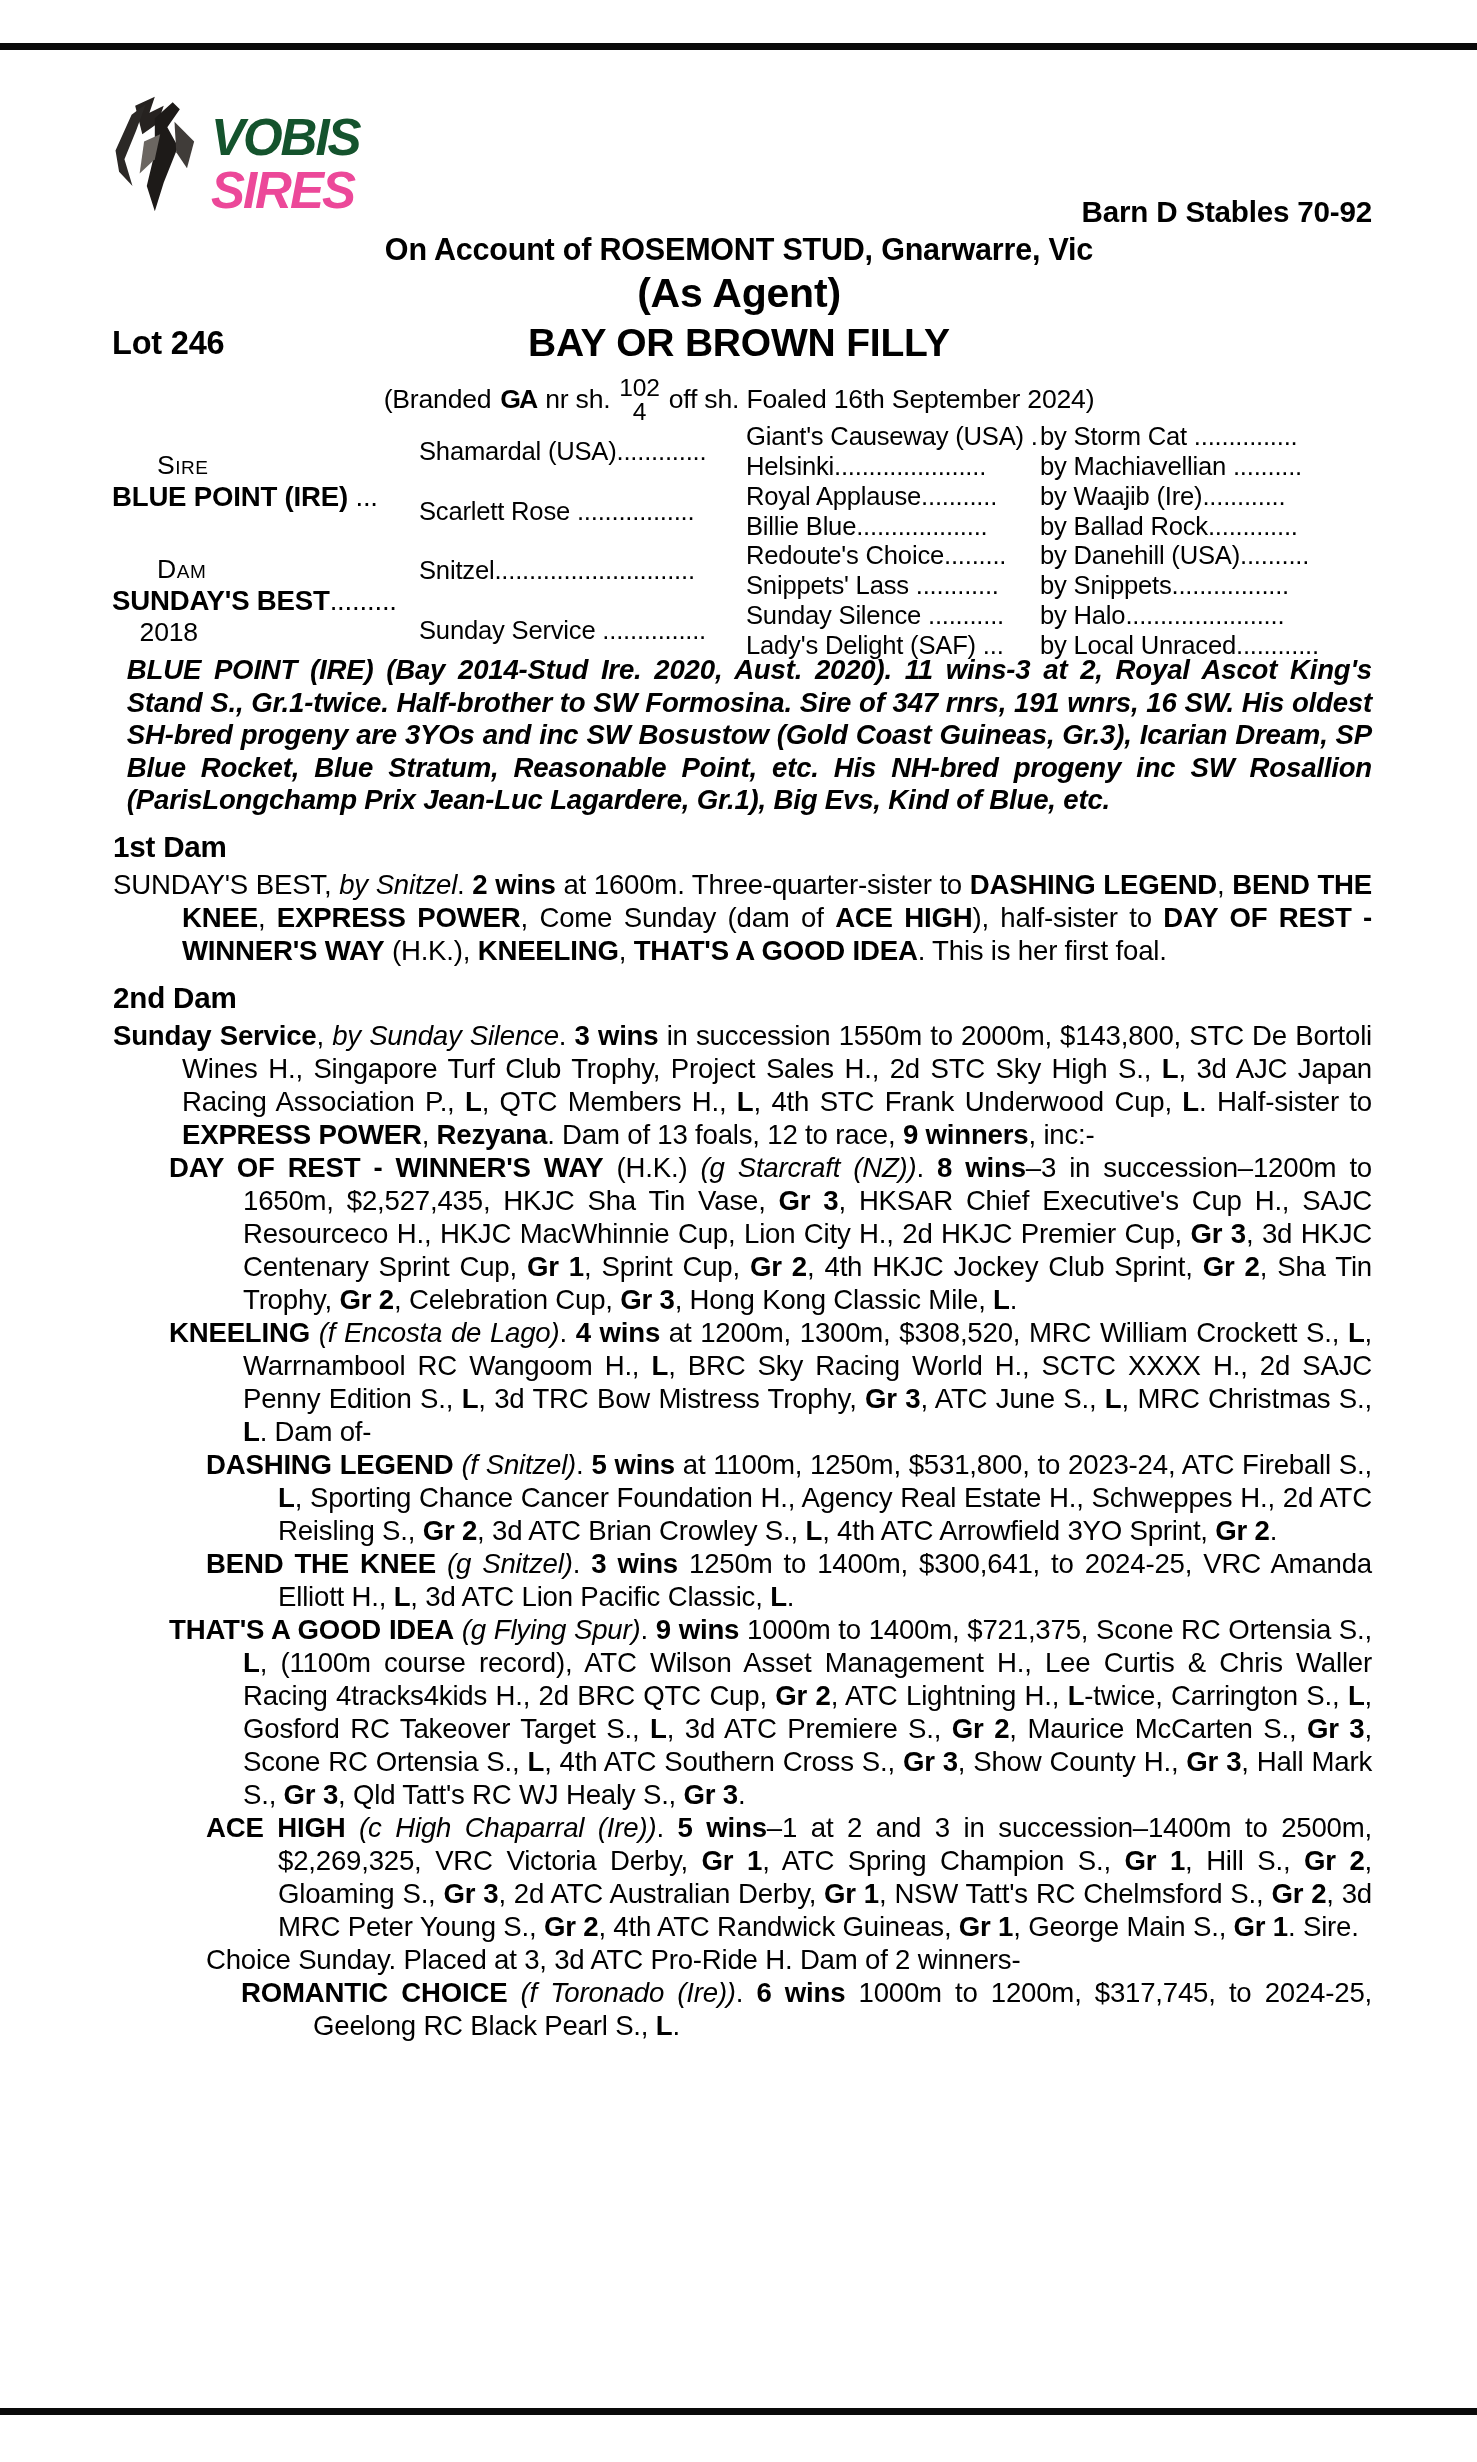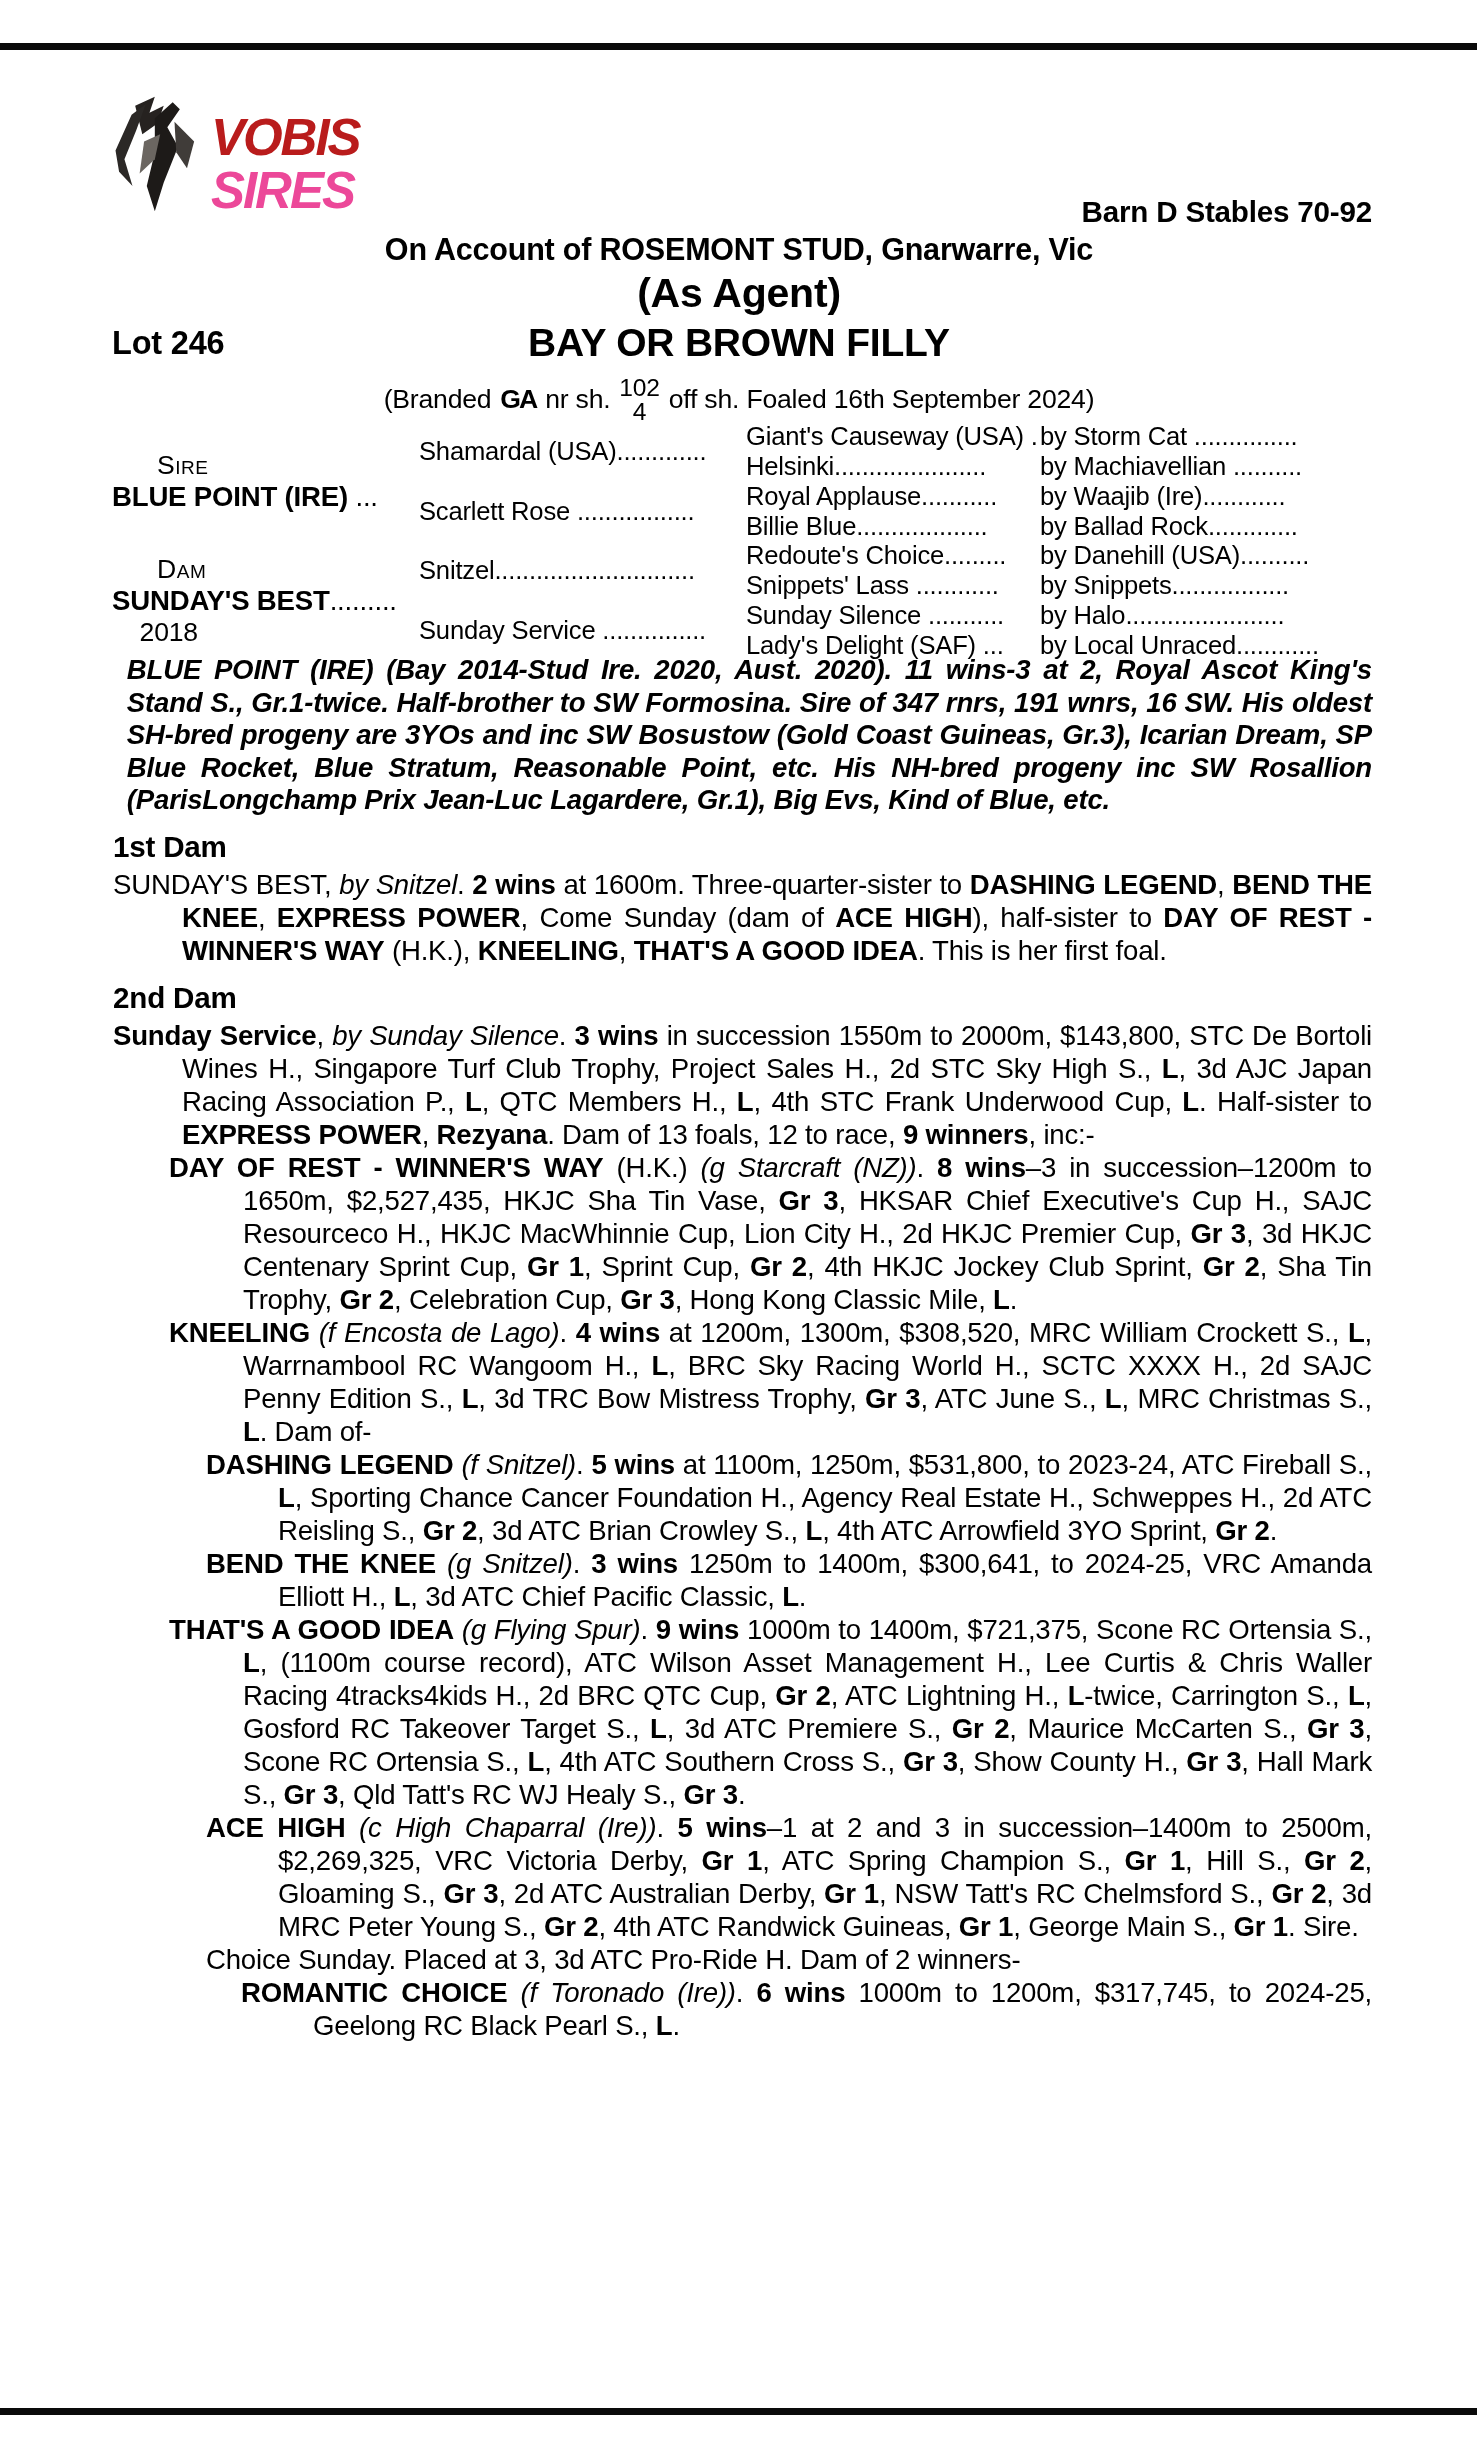--- a/index.html
+++ b/index.html
@@ -5,21 +5,21 @@
   html,body{margin:0;padding:0;background:#ffffff;}
   .page{position:relative;width:1478px;height:2463px;background:#fff;overflow:hidden;
         font-family:"Liberation Sans", sans-serif;color:#000;letter-spacing:-0.2px;}
   .rule{position:absolute;left:0;right:0;height:6.9px;background:#0a0a0a;}
   .rule-top{top:43px;}
   .rule-bottom{top:2408px;}
 
   
   .logo{position:absolute;left:108px;top:95px;display:flex;align-items:center;gap:3.9px;}
   .logo-text{display:flex;flex-direction:column;line-height:1;font-style:italic;font-weight:700;}
-  .logo-vobis{font-size:51px;color:#b91c1c;letter-spacing:-2px;}
+  .logo-vobis{font-size:51px;color:#14532d;letter-spacing:-2px;}
   .logo-sires{font-size:51px;color:#ec4899;letter-spacing:-2px;margin-top:2px;}
   .barn{position:absolute;right:106px;top:195px;font-size:29.6px;font-weight:700;}
   .consignor{position:absolute;left:0;right:0;top:232px;text-align:center;font-size:30.5px;font-weight:700;}
   .agent{position:absolute;left:0;right:0;top:270px;text-align:center;font-size:41px;font-weight:700;}
   .lotline{position:absolute;left:112px;top:325px;font-size:32.5px;font-weight:700;}
   .title{position:absolute;left:0;right:0;top:321px;text-align:center;font-size:39px;font-weight:700;}
   .brandline{position:absolute;left:0;right:0;top:376px;display:flex;justify-content:center;
              align-items:center;font-size:26.6px;gap:8.9px;}
   .brand-code{font-weight:700;letter-spacing:-2px;}
   .brand-frac{display:inline-flex;flex-direction:column;align-items:center;font-size:24.6px;line-height:23.6px;}
@@ -148,21 +148,21 @@
   <div class="content">
     <div class="blurb">BLUE POINT (IRE) (Bay 2014-Stud Ire. 2020, Aust. 2020). 11 wins-3 at 2, Royal Ascot King's Stand S., Gr.1-twice. Half-brother to SW Formosina. Sire of 347 rnrs, 191 wnrs, 16 SW. His oldest SH-bred progeny are 3YOs and inc SW Bosustow (Gold Coast Guineas, Gr.3), Icarian Dream, SP Blue Rocket, Blue Stratum, Reasonable Point, etc. His NH-bred progeny inc SW Rosallion (ParisLongchamp Prix Jean-Luc Lagardere, Gr.1), Big Evs, Kind of Blue, etc.</div>
     <div>
         <div class="dam-heading">1st Dam</div>
         <div class="para lvl0"><span>SUNDAY'S BEST, </span><span class="i">by Snitzel</span><span>. </span><span class="b">2 wins</span><span> at 1600m. Three-quarter-sister to </span><span class="b">DASHING LEGEND</span><span>, </span><span class="b">BEND THE KNEE</span><span>, </span><span class="b">EXPRESS POWER</span><span>, Come Sunday (dam of </span><span class="b">ACE HIGH</span><span>), half-sister to </span><span class="b">DAY OF REST - WINNER'S WAY</span><span> (H.K.), </span><span class="b">KNEELING</span><span>, </span><span class="b">THAT'S A GOOD IDEA</span><span>. This is her first foal.</span></div>
         <div class="dam-heading">2nd Dam</div>
         <div class="para lvl0"><span class="b">Sunday Service</span><span>, </span><span class="i">by Sunday Silence</span><span>. </span><span class="b">3 wins</span><span> in succession 1550m to 2000m, $143,800, STC De Bortoli Wines H., Singapore Turf Club Trophy, Project Sales H., 2d STC Sky High S., </span><span class="b">L</span><span>, 3d AJC Japan Racing Association P., </span><span class="b">L</span><span>, QTC Members H., </span><span class="b">L</span><span>, 4th STC Frank Underwood Cup, </span><span class="b">L</span><span>. Half-sister to </span><span class="b">EXPRESS POWER</span><span>, </span><span class="b">Rezyana</span><span>. Dam of 13 foals, 12 to race, </span><span class="b">9 winners</span><span>, inc:-</span></div>
         <div class="para lvl1"><span class="b">DAY OF REST - WINNER'S WAY</span><span> (H.K.) </span><span class="i">(g Starcraft (NZ))</span><span>. </span><span class="b">8 wins</span><span>–3 in succession–1200m to 1650m, $2,527,435, HKJC Sha Tin Vase, </span><span class="b">Gr 3</span><span>, HKSAR Chief Executive's Cup H., SAJC Resourceco H., HKJC MacWhinnie Cup, Lion City H., 2d HKJC Premier Cup, </span><span class="b">Gr 3</span><span>, 3d HKJC Centenary Sprint Cup, </span><span class="b">Gr 1</span><span>, Sprint Cup, </span><span class="b">Gr 2</span><span>, 4th HKJC Jockey Club Sprint, </span><span class="b">Gr 2</span><span>, Sha Tin Trophy, </span><span class="b">Gr 2</span><span>, Celebration Cup, </span><span class="b">Gr 3</span><span>, Hong Kong Classic Mile, </span><span class="b">L</span><span>.</span></div>
         <div class="para lvl1"><span class="b">KNEELING</span><span> </span><span class="i">(f Encosta de Lago)</span><span>. </span><span class="b">4 wins</span><span> at 1200m, 1300m, $308,520, MRC William Crockett S., </span><span class="b">L</span><span>, Warrnambool RC Wangoom H., </span><span class="b">L</span><span>, BRC Sky Racing World H., SCTC XXXX H., 2d SAJC Penny Edition S., </span><span class="b">L</span><span>, 3d TRC Bow Mistress Trophy, </span><span class="b">Gr 3</span><span>, ATC June S., </span><span class="b">L</span><span>, MRC Christmas S., </span><span class="b">L</span><span>. Dam of-</span></div>
         <div class="para lvl2"><span class="b">DASHING LEGEND</span><span> </span><span class="i">(f Snitzel)</span><span>. </span><span class="b">5 wins</span><span> at 1100m, 1250m, $531,800, to 2023-24, ATC Fireball S., </span><span class="b">L</span><span>, Sporting Chance Cancer Foundation H., Agency Real Estate H., Schweppes H., 2d ATC Reisling S., </span><span class="b">Gr 2</span><span>, 3d ATC Brian Crowley S., </span><span class="b">L</span><span>, 4th ATC Arrowfield 3YO Sprint, </span><span class="b">Gr 2</span><span>.</span></div>
-        <div class="para lvl2"><span class="b">BEND THE KNEE</span><span> </span><span class="i">(g Snitzel)</span><span>. </span><span class="b">3 wins</span><span> 1250m to 1400m, $300,641, to 2024-25, VRC Amanda Elliott H., </span><span class="b">L</span><span>, 3d ATC Chief Pacific Classic, </span><span class="b">L</span><span>.</span></div>
+        <div class="para lvl2"><span class="b">BEND THE KNEE</span><span> </span><span class="i">(g Snitzel)</span><span>. </span><span class="b">3 wins</span><span> 1250m to 1400m, $300,641, to 2024-25, VRC Amanda Elliott H., </span><span class="b">L</span><span>, 3d ATC Lion Pacific Classic, </span><span class="b">L</span><span>.</span></div>
         <div class="para lvl1"><span class="b">THAT'S A GOOD IDEA</span><span> </span><span class="i">(g Flying Spur)</span><span>. </span><span class="b">9 wins</span><span> 1000m to 1400m, $721,375, Scone RC Ortensia S., </span><span class="b">L</span><span>, (1100m course record), ATC Wilson Asset Management H., Lee Curtis &amp; Chris Waller Racing 4tracks4kids H., 2d BRC QTC Cup, </span><span class="b">Gr 2</span><span>, ATC Lightning H., </span><span class="b">L</span><span>-twice, Carrington S., </span><span class="b">L</span><span>, Gosford RC Takeover Target S., </span><span class="b">L</span><span>, 3d ATC Premiere S., </span><span class="b">Gr 2</span><span>, Maurice McCarten S., </span><span class="b">Gr 3</span><span>, Scone RC Ortensia S., </span><span class="b">L</span><span>, 4th ATC Southern Cross S., </span><span class="b">Gr 3</span><span>, Show County H., </span><span class="b">Gr 3</span><span>, Hall Mark S., </span><span class="b">Gr 3</span><span>, Qld Tatt's RC WJ Healy S., </span><span class="b">Gr 3</span><span>.</span></div>
         <div class="para lvl2"><span class="b">ACE HIGH</span><span> </span><span class="i">(c High Chaparral (Ire))</span><span>. </span><span class="b">5 wins</span><span>–1 at 2 and 3 in succession–1400m to 2500m, $2,269,325, VRC Victoria Derby, </span><span class="b">Gr 1</span><span>, ATC Spring Champion S., </span><span class="b">Gr 1</span><span>, Hill S., </span><span class="b">Gr 2</span><span>, Gloaming S., </span><span class="b">Gr 3</span><span>, 2d ATC Australian Derby, </span><span class="b">Gr 1</span><span>, NSW Tatt's RC Chelmsford S., </span><span class="b">Gr 2</span><span>, 3d MRC Peter Young S., </span><span class="b">Gr 2</span><span>, 4th ATC Randwick Guineas, </span><span class="b">Gr 1</span><span>, George Main S., </span><span class="b">Gr 1</span><span>. Sire.</span></div>
         <div class="para lvl2"><span>Choice Sunday. Placed at 3, 3d ATC Pro-Ride H. Dam of 2 winners-</span></div>
         <div class="para lvl3"><span class="b">ROMANTIC CHOICE</span><span> </span><span class="i">(f Toronado (Ire))</span><span>. </span><span class="b">6 wins</span><span> 1000m to 1200m, $317,745, to 2024-25, Geelong RC Black Pearl S., </span><span class="b">L</span><span>.</span></div>
       </div>
   </div>
 
   <div class="rule rule-bottom"></div>
 </div>
 

